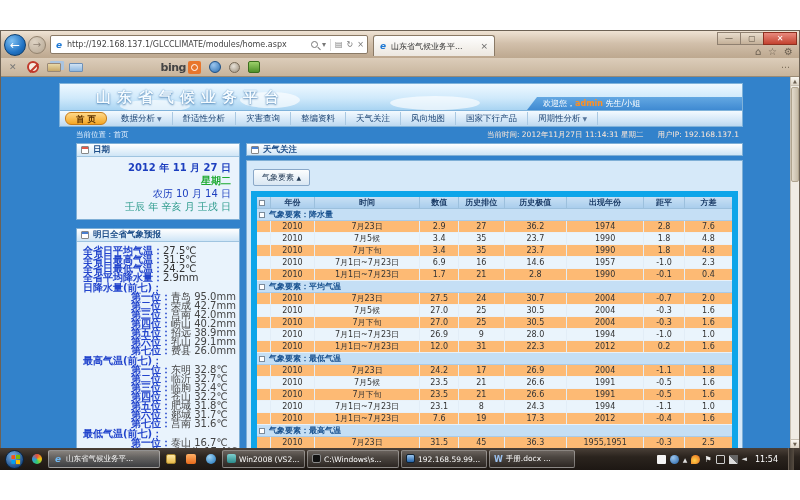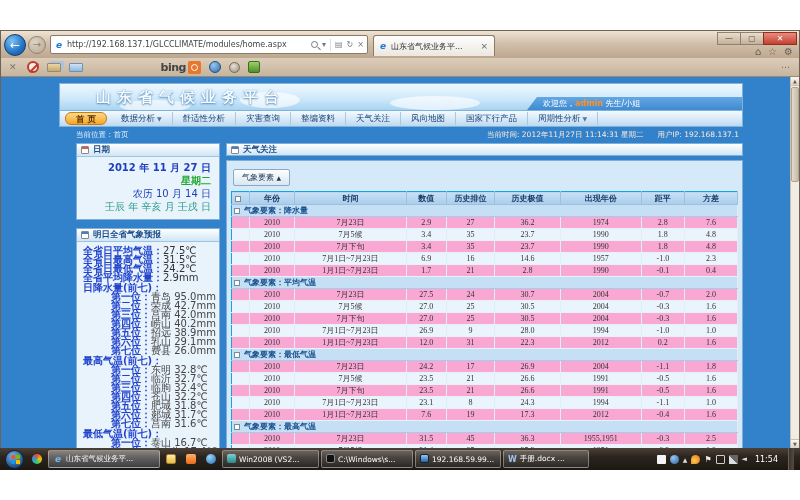--- a/index.html
+++ b/index.html
@@ -62,21 +62,21 @@
 .nav-arrow{font-size:6px;color:#55749a;}
 
 .statusrow{height:16px;display:flex;align-items:center;font-size:7.5px;color:#eaf4ff;padding:0 4px 0 17px;}
 .statusrow .crumb{flex:1;}
 .statusrow .time{color:#ffe9d8;margin-right:14px;}
 .statusrow .ip{color:#ffe9d8;text-align:center;}
 
 .content{display:flex;align-items:flex-start;padding-left:17px;}
 
 
-.panel{width:144px;border:1px solid #7fafd6;background:#e9f3fc;margin-bottom:8px;}
+.panel{width:164px;border:1px solid #7fafd6;background:#e9f3fc;margin-bottom:8px;}
 .panel-hd{height:13px;background:linear-gradient(#ffffff,#cfe5f6);border-bottom:1px solid #9fc4e0;display:flex;align-items:center;padding:0 4px;font-size:8.5px;font-weight:bold;color:#1d4e89;}
 .hd-ico{width:8px;height:8px;margin-right:4px;border:1px solid #888;background:linear-gradient(#e05a4a 30%,#fff 30%);border-radius:1px;}
 .hd-ico.doc{background:linear-gradient(#4a7fd0 30%,#fff 30%);}
 .date-body{padding:4px 8px 6px;text-align:right;font-size:10px;line-height:13px;}
 .date-main{color:#1d3fbf;font-weight:bold;}
 .date-week{color:#1faa30;font-weight:bold;}
 .date-lunar{color:#1d3fbf;}
 .date-ganzhi{color:#2a9a8a;}
 .fc-body{padding:4px 6px;font-size:10px;line-height:9px;color:#333;}
 .fc-line{white-space:nowrap;}
@@ -85,21 +85,21 @@
 .fc-rank{text-align:right;white-space:nowrap;}
 .fc-rank .rk{color:#2244cc;font-weight:bold;}
 .fc-rank .val{color:#444;display:inline-block;width:62px;text-align:left;}
 
 
 .main-col{flex:1;margin-left:6px;min-width:0;}
 .main-hd{height:13px;background:linear-gradient(#ffffff,#cfe5f6);border:1px solid #7fafd6;display:flex;align-items:center;padding:0 4px;font-size:8.5px;font-weight:bold;color:#1d4e89;}
 .main-body{margin-top:4px;border:1px solid #7fafd6;background:#d6e9f9;padding:4px;}
 .elem-btn{display:inline-block;font-size:8px;color:#223a55;background:linear-gradient(#fdfefe,#d9e7f3);border:1px solid #8aa8c8;border-radius:2px;padding:2px 8px;margin:2px 0 5px 2px;}
 .elem-btn .ar{font-size:6px;}
-table.wt{width:100%;border-collapse:collapse;background:#f9a8d4;border:1px solid #0ea5e9;table-layout:fixed;font-family:Liberation Serif, serif;}
+table.wt{width:100%;border-collapse:collapse;background:#fdba74;border:6px solid #0ea5e9;table-layout:fixed;}
 .wt th{height:13px;background:linear-gradient(#c9e0f4,#a9cdec);font-size:8px;color:#1a3b66;font-weight:bold;border-right:1px solid #9cc0dd;border-bottom:1px solid #9cc0dd;white-space:nowrap;overflow:hidden;}
 .wt td{height:10.8px;font-size:8px;color:#333;text-align:center;border-right:1px solid #e2edf7;border-bottom:1px solid #e8f1f9;white-space:nowrap;overflow:hidden;padding:0 2px;}
 .wt tr.grp td{background:#c5dff5;color:#17508e;text-align:left;font-weight:bold;border-bottom:1px solid #a9cbe8;}
 .wt tr.alt td{background:#eaf4fc;}
 .cbx{display:inline-block;width:6px;height:6px;border:1px solid #7b8b9b;background:#fff;vertical-align:middle;margin-right:4px;}
 
 
 .taskbar{position:absolute;left:0;top:448px;width:800px;height:22px;background:linear-gradient(#4a4038,#2b241e 40%,#1d1713);display:flex;align-items:center;padding:0 2px;z-index:60;}
 .orb{width:19px;height:19px;min-width:19px;border-radius:50%;background:radial-gradient(circle at 40% 30%,#7db4e8,#1d4f8c 70%,#0d2c52);border:1px solid #0a2440;position:relative;margin:0 3px;}
 .orb-flag{position:absolute;left:4.5px;top:4.5px;width:9px;height:9px;display:grid;grid-template-columns:1fr 1fr;grid-template-rows:1fr 1fr;gap:1px;transform:perspective(20px) rotateY(-15deg);}
@@ -510,21 +510,21 @@
   <div class="tb-ico">
       <span class="sq" style="background:linear-gradient(#ffe9a8,#e8b94a);border:1px solid #a8852e;"></span>
     </div>
   <div class="tb-ico">
       <span class="sq" style="background:linear-gradient(#ffb066,#e86a1a);"></span>
     </div>
   <div class="tb-ico">
       <span class="sq" style="border-radius:50%;background:radial-gradient(circle at 35% 30%,#9ed4f5,#1b6fb5);"></span>
     </div>
   <div id="tb-tasks2" style="display:flex;align-items:center;">
-      <div class="task" style="width: 97px;">
+      <div class="task" style="width: 83px;">
         <span class="ticon"><span class="sq" style="width:9px;height:9px;background:linear-gradient(#7ed0d0,#2a8a8a);"></span></span>
         <span>Win2008 (VS2...</span>
       </div>
       <div class="task" style="width: 92px;">
         <span class="ticon"><span class="sq" style="width:9px;height:9px;background:#111;border:1px solid #888;"></span></span>
         <span>C:\Windows\s...</span>
       </div>
       <div class="task" style="width: 86px;">
         <span class="ticon"><span class="sq" style="width:9px;height:9px;background:linear-gradient(#9cc6ee,#2463a8);border:1px solid #123;"></span></span>
         <span>192.168.59.99...</span>

